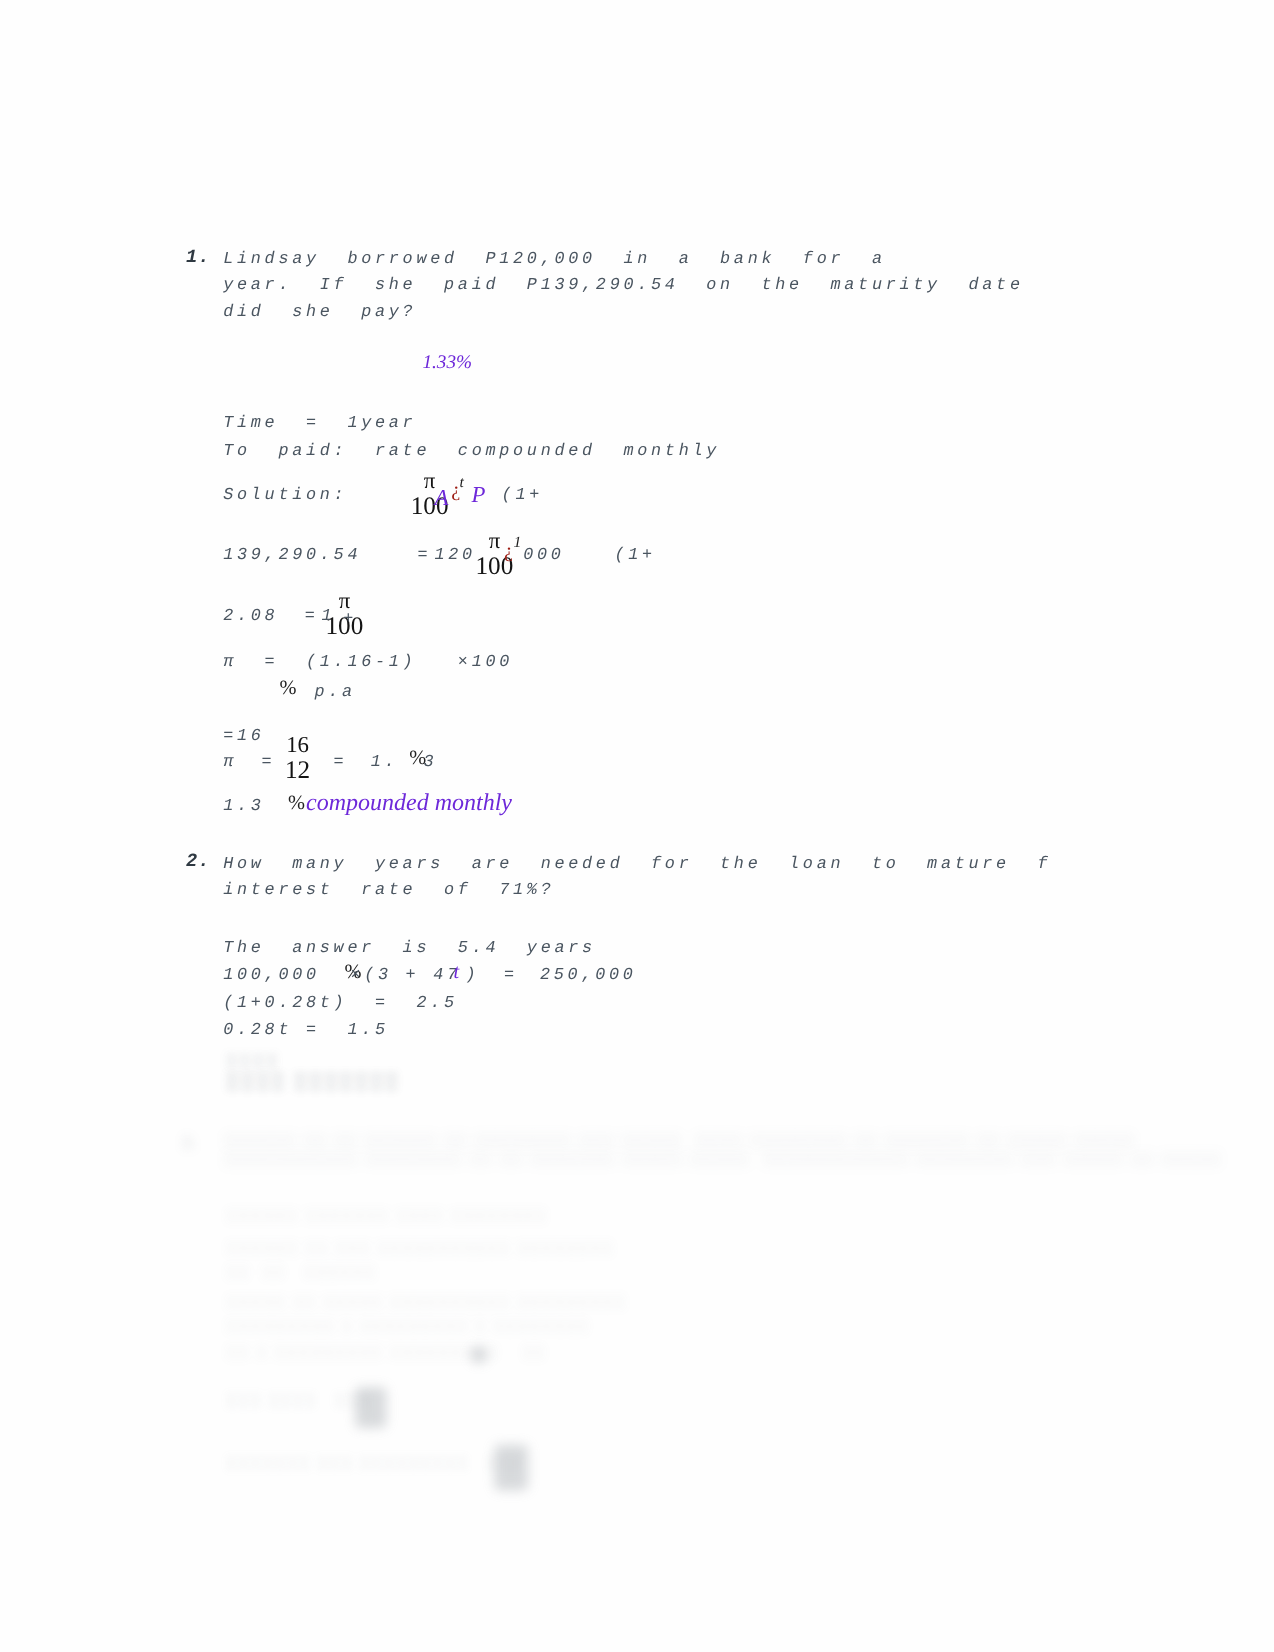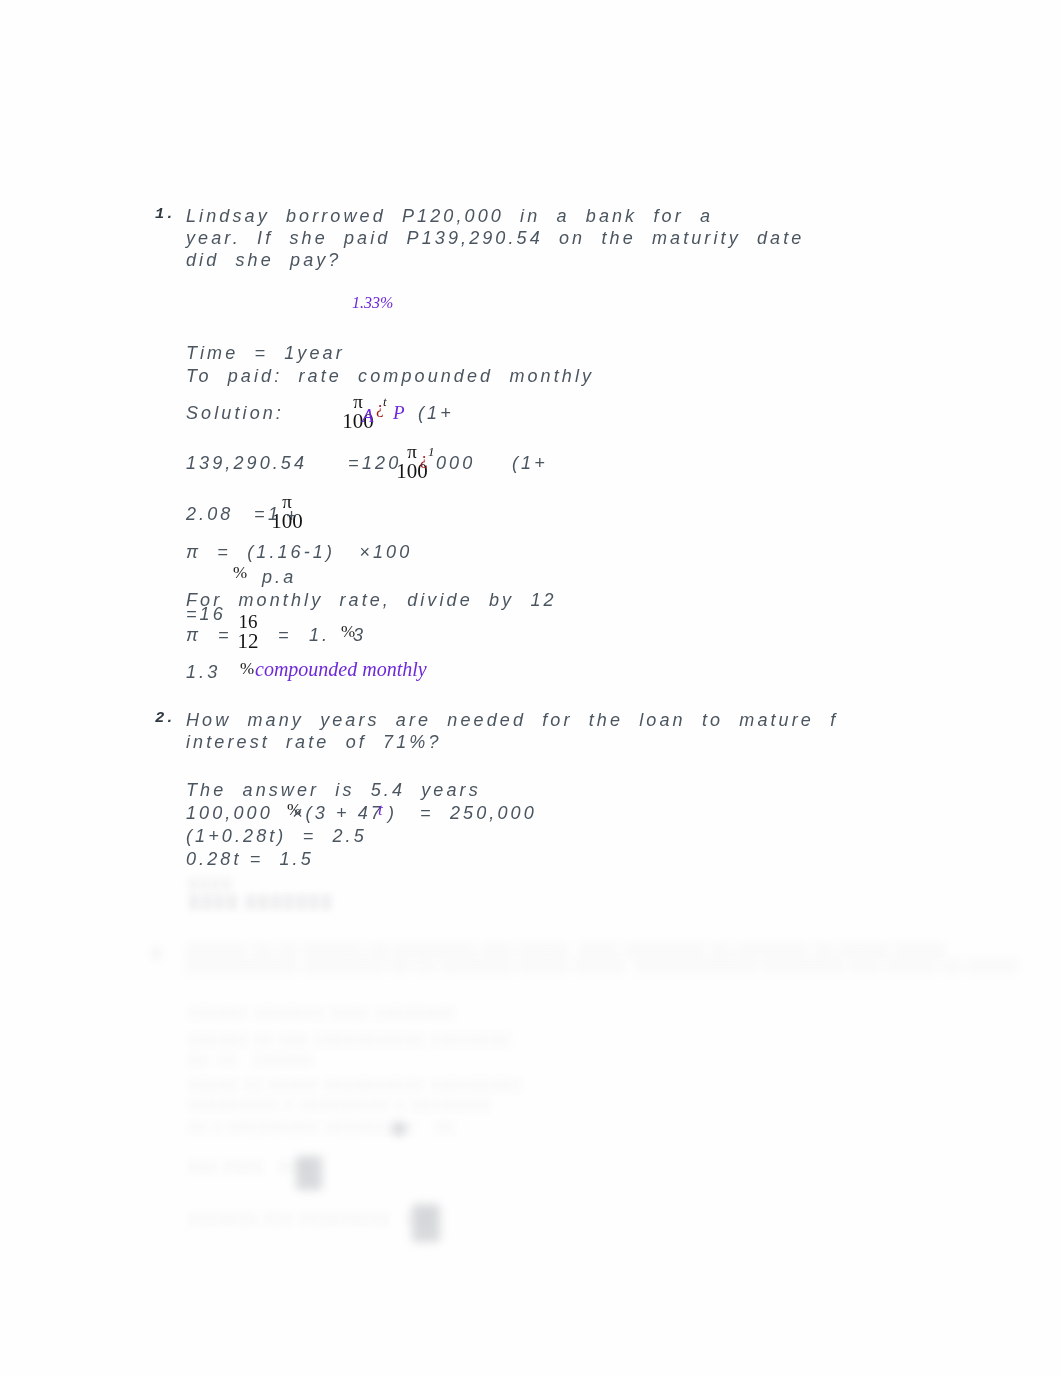--- a/index.html
+++ b/index.html
@@ -16,23 +16,23 @@
 
   .page {
     position: absolute;
     inset: 0;
     background: #fefefe;
   }
 
   
   .doc-text {
     position: absolute;
-    font-family: Liberation Sans, sans-serif;
-    font-style: italic;
-    font-size: 18px;
+    font-family: Liberation Mono, monospace;
+    font-style: italic;
+    font-size: 14px;
     letter-spacing: 3.1px;
     color: #4a5560;
     white-space: pre;
     line-height: 22px;
   }
 
   
   .item-num {
     position: absolute;
     font-family: "Liberation Mono", "DejaVu Sans Mono", monospace;
@@ -153,21 +153,20 @@
   </div>
   <div class="doc-text" style="left:268px; top:503px;">1</div>
   <div class="doc-text" style="left:286px; top:505px;">+</div>
 
   <div class="doc-text" style="left:186px; top:541px;">π  =  (1.16-1)   ×100</div>
 
   <div class="doc-text" style="left:186px; top:566px;margin-top:37px;">=16</div>
   <div class="pct" style="left:233px; top:563px;">%</div>
   <div class="doc-text" style="left:262px; top:566px;">p.a</div>
 
-  <div class="doc-text" style="left:186px; top:589px;">For  monthly  rate,  divide  by  12</div>
 
   <div class="doc-text" style="left:186px; top:624px;">π</div>
   <div class="doc-text" style="left:218px; top:624px;">=</div>
   <div class="frac" style="left:231px; top:612px; width:34px;">
     <span class="num">16</span>
     <span class="den">12</span>
   </div>
   <div class="doc-text" style="left:278px; top:624px;">=</div>
   <div class="doc-text" style="left:309px; top:624px;">1.</div>
   <div class="pct" style="left:341px; top:622px;">%</div>

